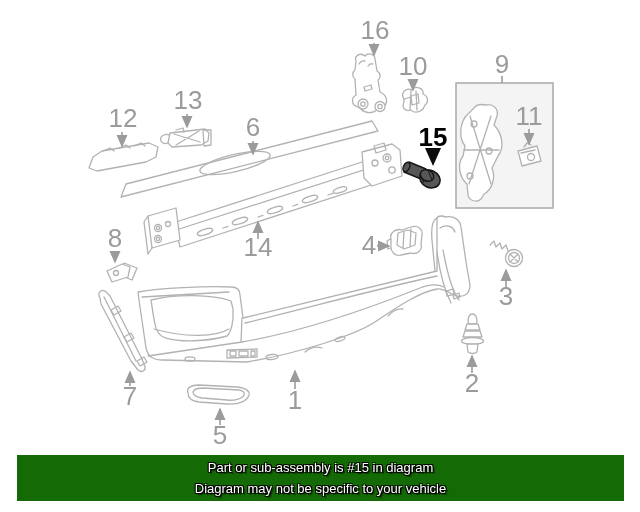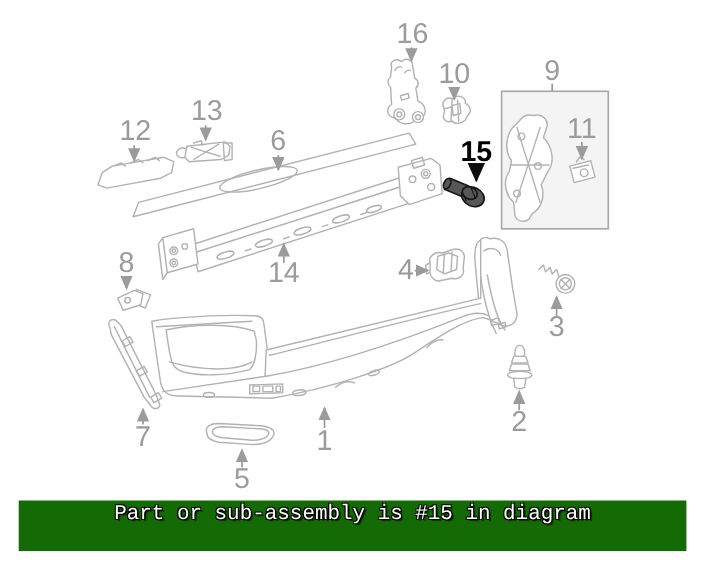--- a/index.html
+++ b/index.html
@@ -8,22 +8,22 @@
   .diagram-svg{position:absolute;left:0;top:0;}
   .part-line{stroke:#b2b2b2;fill:none;stroke-width:1.3;stroke-linejoin:round;stroke-linecap:round;}
   .part-fillw{fill:#ffffff;}
   .plabel{font:26px "Liberation Sans",sans-serif;fill:#9b9b9b;text-anchor:middle;}
   .plabel-hl{font:bold 26px "Liberation Sans",sans-serif;fill:#000000;text-anchor:middle;}
   .arr{stroke:#9b9b9b;stroke-width:1.6;fill:none;}
   .arr-hl{stroke:#0c0c0c;stroke-width:2;fill:none;}
   .hl{fill:#575757;stroke:#161616;stroke-width:1.5;stroke-linejoin:round;}
   .banner{position:absolute;left:17px;top:455px;width:607px;height:46px;background:#146a04;
           color:#ffffff;text-align:center;padding-top:2px;box-sizing:border-box;}
-  .banner div{font-size:19px;line-height:21px;
-      text-shadow:-1px -1px 0 #000,1px -1px 0 #000,-1px 1px 0 #000,1px 1px 0 #000,2px 2px 1px rgba(0,0,0,.55);font-family:Liberation Mono, monospace;}
+  .banner div{font-size:13px;line-height:21px;
+      text-shadow:-1px -1px 0 #000,1px -1px 0 #000,-1px 1px 0 #000,1px 1px 0 #000,2px 2px 1px rgba(0,0,0,.55);}
 </style>
 </head>
 <body>
 
 <div class="screen">
 
 <svg class="diagram-svg" width="640" height="512" viewBox="0 0 640 512">
   <defs>
     <pattern id="ribs" patternUnits="userSpaceOnUse" width="5.5" height="5.5" patternTransform="rotate(-17)">
       <line x1="2" y1="-1" x2="2" y2="7" stroke="#b2b2b2" stroke-width="1.1"></line>
@@ -224,15 +224,16 @@
     <text class="plabel" x="123" y="127">12</text>
     <text class="plabel" x="188" y="109">13</text>
     <text class="plabel" x="258" y="256">14</text>
     <text class="plabel-hl" x="433" y="146">15</text>
     <text class="plabel" x="375" y="39">16</text>
   </g>
 </svg>
 
 <div class="banner">
   <div>Part or sub-assembly is #15 in diagram</div>
+  <div>Diagram may not be specific to your vehicle</div>
 </div>
 
 </div>
 
 </body></html>

